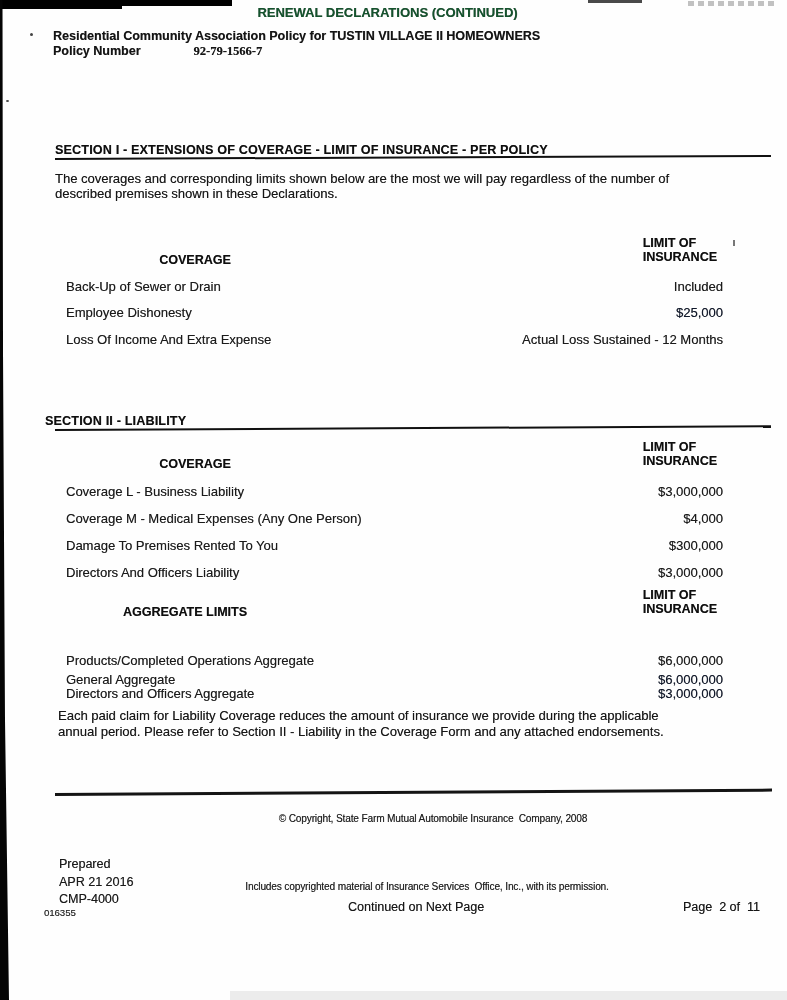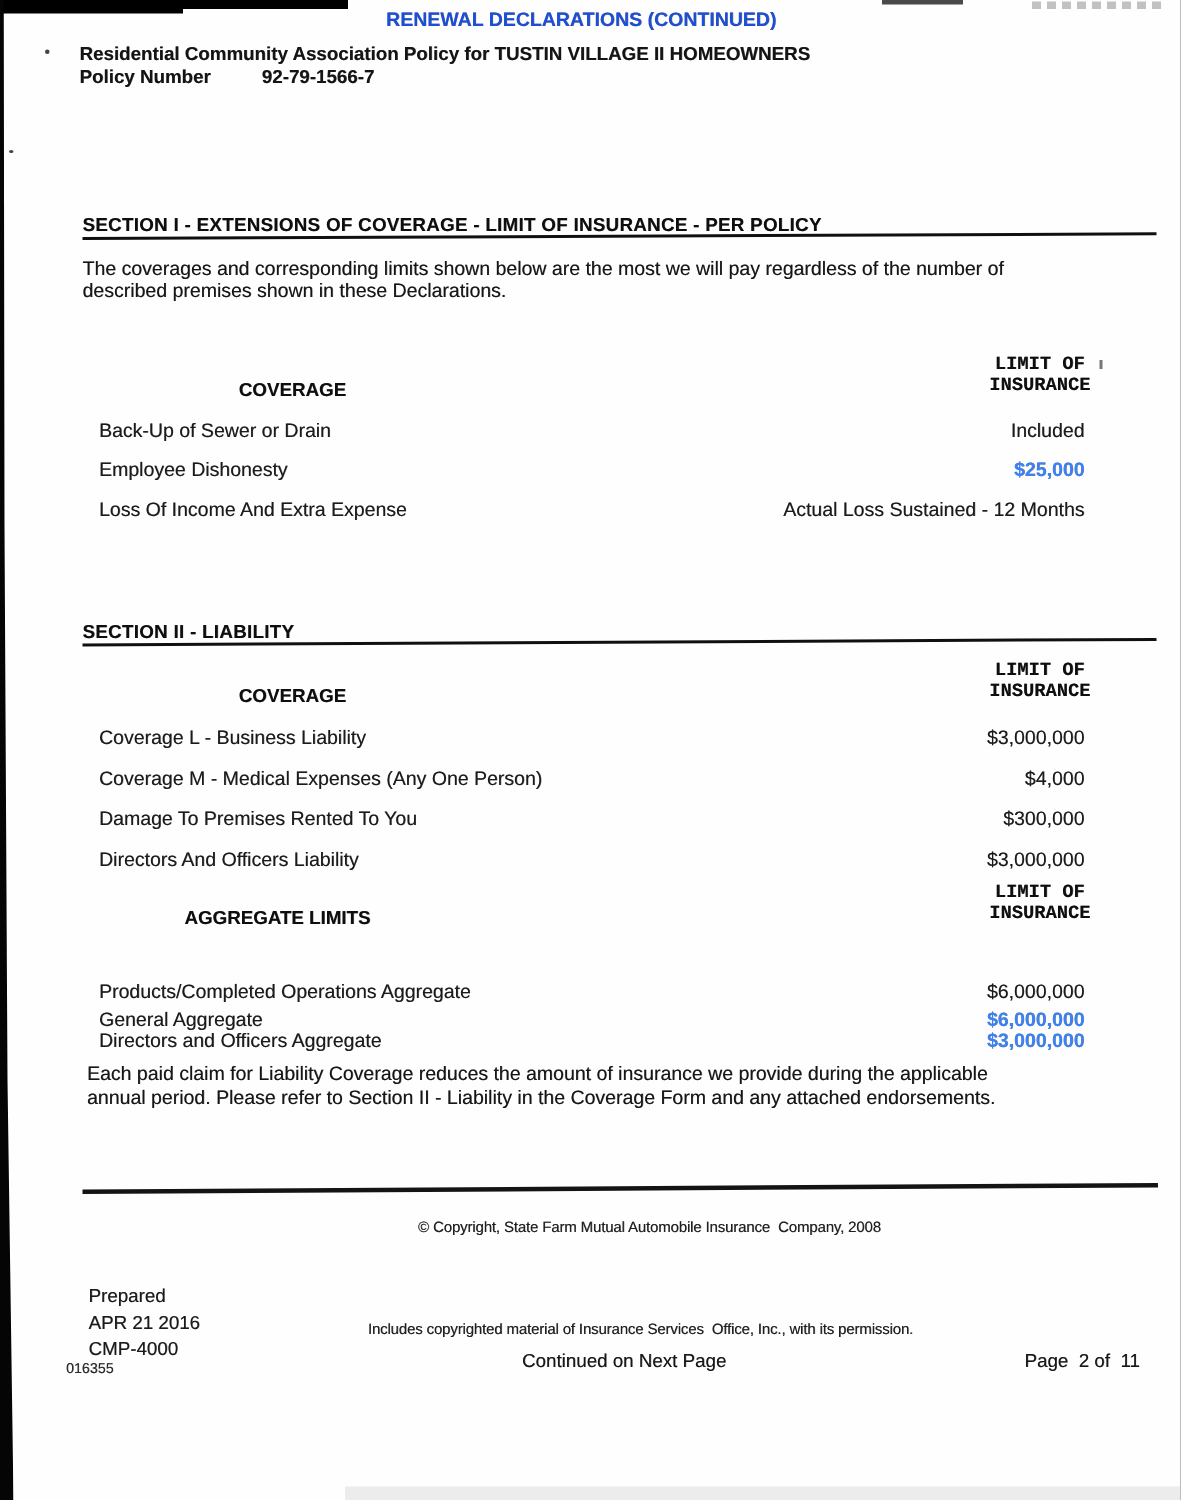--- a/index.html
+++ b/index.html
@@ -18,39 +18,39 @@
   .topbar2{left:0;top:0;width:122px;height:9px;}
   .leftstrip{left:0;top:0;width:10px;height:1000px;background:#050505;
     clip-path:polygon(0 0,2.5px 0,3px 35%,5px 72%,9px 100%,0 100%);}
   .tr-strip1{left:588px;top:0;width:54px;height:3px;background:#4a4a4a;}
   .tr-strip2{left:688px;top:1px;width:88px;height:5px;opacity:.45;
     background:repeating-linear-gradient(90deg,#777 0 6px,transparent 6px 10px);}
   .bottomband{left:230px;top:991px;width:557px;height:9px;background:#d9d9d9;opacity:.5;}
   .speck{background:#444;border-radius:50%;}
 
   
-  .title{left:0;top:5px;width:775px;text-align:center;font-size:13px;font-weight:bold;color:#1d4ed8;}
+  .title{left:0;top:5px;width:775px;text-align:center;font-size:13px;font-weight:bold;color:#14532d;}
   .policy-block{left:53px;top:29px;font-size:12.5px;font-weight:bold;line-height:14.5px;color:#141414;}
-  .policy-num-row span.num{display:inline-block;margin-left:34px;}
+  .policy-num-row span.num{display:inline-block;margin-left:53px;font-family:Liberation Serif, serif;}
 
   
   .sec-head{font-size:12.5px;font-weight:bold;color:#0e0e0e;letter-spacing:.2px;}
   .uline{height:2.4px;background:#101010;transform-origin:left center;}
 
   .intro{left:55px;top:171px;width:662px;font-size:13px;line-height:15px;color:#161616;}
 
   
   .tbl{position:absolute;left:55px;width:715px;font-size:13px;}
-  .limhead{position:absolute;right:43px;text-align:center;font-weight:bold;font-size:12.5px;line-height:14px;color:#0e0e0e;font-family:Liberation Mono, monospace;}
+  .limhead{position:absolute;right:53px;text-align:left;font-weight:bold;font-size:12.5px;line-height:14px;color:#0e0e0e;}
   .covhead{position:absolute;left:50px;width:180px;text-align:center;font-weight:bold;font-size:12.5px;color:#0e0e0e;}
   .agghead{position:absolute;left:30px;width:200px;text-align:center;font-weight:bold;font-size:12.5px;color:#0e0e0e;}
   .trow{position:absolute;left:11px;right:47px;height:16px;}
   .trow .lbl{position:absolute;left:0;top:0;white-space:nowrap;}
   .trow .val{position:absolute;right:0;top:0;white-space:nowrap;}
-  .vb .val{font-weight:bold;color:#3b82f6;}
+  .vb .val{font-weight:normal;color:#0f172a;}
 
   .note{left:58px;top:708px;width:632px;font-size:13px;line-height:15.5px;color:#161616;}
 
   .rule{left:55px;top:793px;width:717px;height:2.6px;background:#141414;transform:rotate(-0.35deg);transform-origin:left center;}
 
   
   .prepared{left:59px;top:856px;font-size:12.5px;line-height:17.5px;color:#1a1a1a;}
   .formcode{left:44px;top:907px;font-size:9.5px;color:#2a2a2a;}
   .copy1{left:233px;top:813px;width:400px;text-align:center;font-size:10px;color:#202020;letter-spacing:-0.1px;}
   .copy2{left:227px;top:881px;width:400px;text-align:center;font-size:10px;color:#202020;letter-spacing:-0.1px;}
@@ -98,21 +98,21 @@
     <div class="trow vb" style="top:69px;">
       <span class="lbl">Employee Dishonesty</span>
       <span class="val">$25,000</span>
     </div>
     <div class="trow" style="top:96px;">
       <span class="lbl">Loss Of Income And Extra Expense</span>
       <span class="val">Actual Loss Sustained - 12 Months</span>
     </div>
   </div>
 
-  <div class="abs sec-head" style="left:55px;top:414px;">SECTION II - LIABILITY</div>
+  <div class="abs sec-head" style="left:45px;top:414px;">SECTION II - LIABILITY</div>
   <div class="abs uline" style="left:55px;top:429px;width:716px;transform:rotate(-0.3deg);"></div>
 
   <div class="tbl" style="top:440px;height:280px;">
     <div class="limhead" style="top:0;">
       <div>LIMIT OF</div>
       <div>INSURANCE</div>
     </div>
     <div class="covhead" style="top:17px;">COVERAGE</div>
 
     <div class="trow" style="top:44px;">

